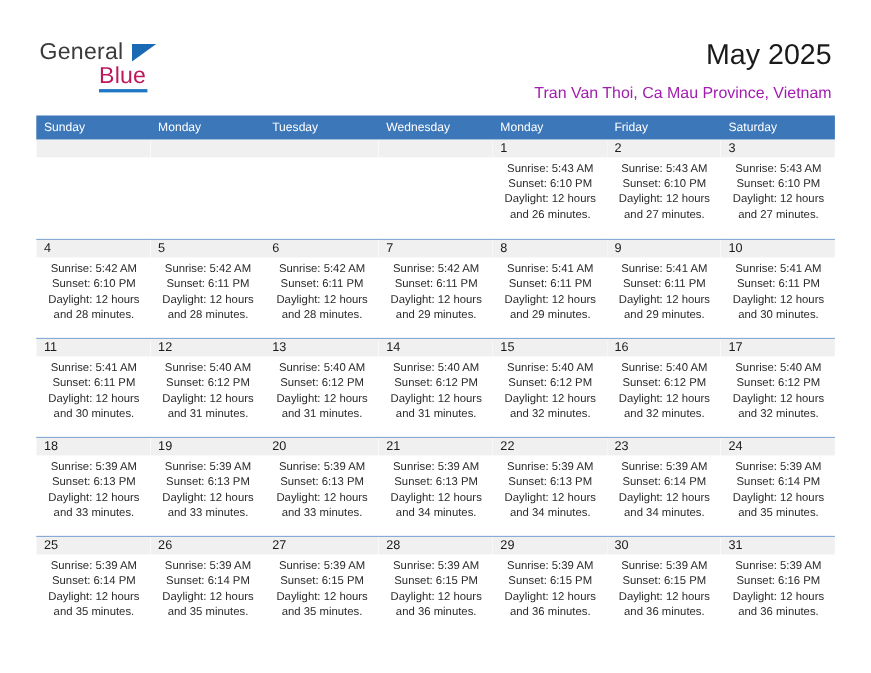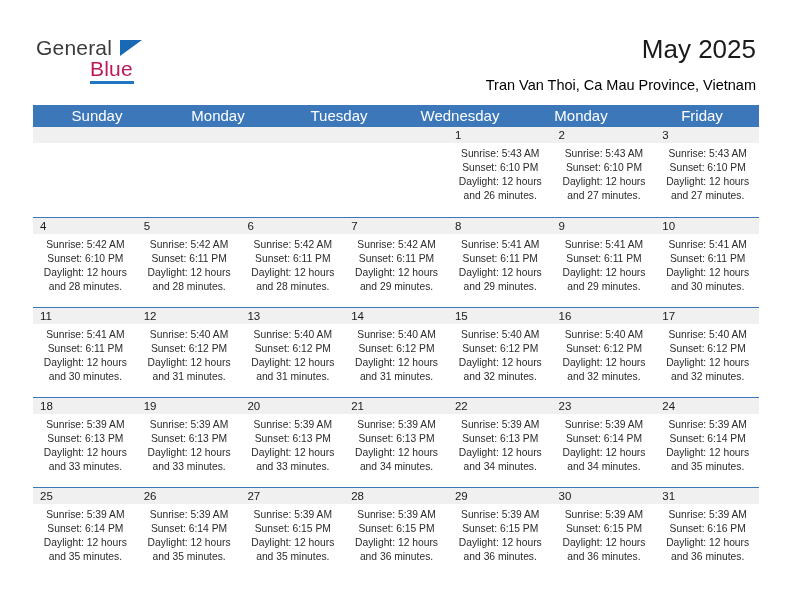--- a/index.html
+++ b/index.html
@@ -78,47 +78,46 @@
     color: #1a1a1a;
     text-align: right;
     line-height: 30px;
     white-space: nowrap;
   }
   .subtitle {
     position: absolute;
     right: 36px;
     top: 76px;
     font-size: 14.5px;
-    color: #000000;
+    color: #a21caf;
     text-align: right;
     line-height: 18px;
     white-space: nowrap;
   }
 
   
   .calendar {
     position: absolute;
     left: 33px;
     top: 105px;
     width: 726px;
   }
   .weekdays {
     display: flex;
     background: #3c77ba;
     height: 22px;
   }
   .weekday {
     flex: 1 1 0;
     color: #ffffff;
-    font-size: 15px;
+    font-size: 11px;
     line-height: 22px;
     padding-left: 7px;
     box-sizing: border-box;
     white-space: nowrap;
-    text-align: center;
   }
 
   .week {
     display: flex;
     border-top: 1.3px solid #3c77ba;
     height: 90px;
     box-sizing: border-box;
   }
   .week:first-of-type {
     border-top: none;
@@ -174,20 +173,21 @@
   </div>
 
   <div class="calendar">
     <div class="weekdays">
       <div class="weekday">Sunday</div>
       <div class="weekday">Monday</div>
       <div class="weekday">Tuesday</div>
       <div class="weekday">Wednesday</div>
       <div class="weekday">Monday</div>
       <div class="weekday">Friday</div>
+      <div class="weekday">Saturday</div>
     </div>
     <div id="weeks-container">
         <div class="week">
           <div class="day empty">
             <span class="day-number"></span>
           </div>
           <div class="day empty">
             <span class="day-number"></span>
           </div>
           <div class="day empty">

